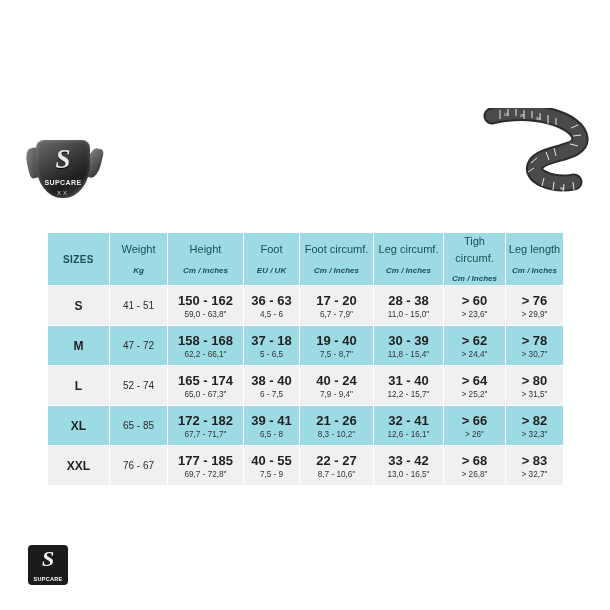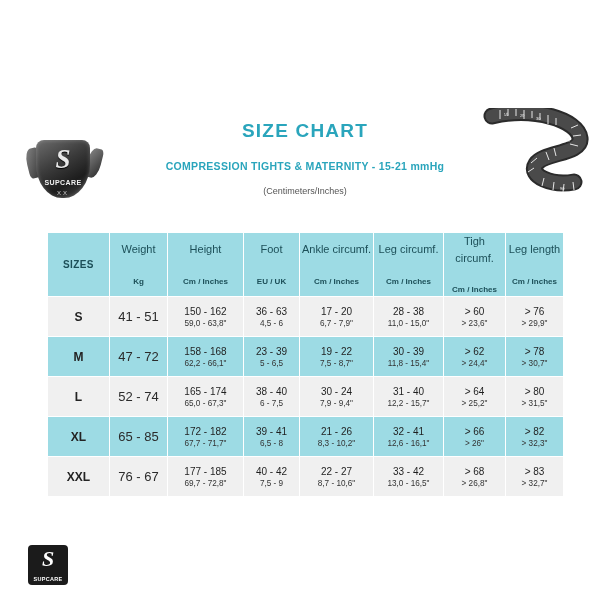--- a/index.html
+++ b/index.html
@@ -180,44 +180,45 @@
   }
   thead th .h-main {
     display: block;
     font-size: 11px;
     font-weight: normal;
   }
   thead th .h-sub {
     display: block;
     font-size: 8px;
     font-weight: bold;
-    margin-top: 18px;
+    margin-top: 7px;
+    font-style: italic;
   }
   thead th.sizes-head {
     font-size: 10px;
     letter-spacing: 0.4px;
   }
   tbody tr.row-light td { background: #f0f0f0; }
   tbody tr.row-dark td { background: #9ddbe4; }
   tbody td {
     height: 39px;
     color: #2b2b2b;
   }
   td.size-cell {
     font-size: 12px;
     font-weight: bold;
     color: #232323;
   }
   td.weight-cell {
-    font-size: 13px;
+    font-size: 10px;
   }
   .cm {
     display: block;
-    font-size: 10px;
-    font-weight: normal;
+    font-size: 13px;
+    font-weight: bold;
     color: #1f1f1f;
   }
   .inch {
     display: block;
     font-size: 8.2px;
     color: #333333;
     margin-top: 2px;
   }
 </style>
 </head>
@@ -266,25 +267,20 @@
           <text x="46" y="9" transform="rotate(-4 46 9)">20</text>
           <text x="62" y="12">30</text>
           <text x="92" y="30" transform="rotate(80 92 30)">50</text>
           <text x="70" y="60" transform="rotate(40 70 60)">70</text>
           <text x="86" y="82">90</text>
         </g>
       </g>
     </svg>
   </div>
 
-  <div class="header">
-    <h1 class="title">SIZE CHART</h1>
-    <div class="subtitle">COMPRESSION TIGHTS &amp; MATERNITY - 15-21 mmHg</div>
-    <div class="units">(Centimeters/Inches)</div>
-  </div>
 
   <div class="table-wrap">
     <table class="size-chart">
       <colgroup>
         <col style="width:62px">
         <col style="width:58px">
         <col style="width:76px">
         <col style="width:56px">
         <col style="width:74px">
         <col style="width:70px">
@@ -300,21 +296,21 @@
           </th>
           <th>
             <span class="h-main">Height</span>
             <span class="h-sub">Cm / Inches</span>
           </th>
           <th>
             <span class="h-main">Foot</span>
             <span class="h-sub">EU / UK</span>
           </th>
           <th>
-            <span class="h-main">Ankle circumf.</span>
+            <span class="h-main">Foot circumf.</span>
             <span class="h-sub">Cm / Inches</span>
           </th>
           <th>
             <span class="h-main">Leg circumf.</span>
             <span class="h-sub">Cm / Inches</span>
           </th>
           <th>
             <span class="h-main">Tigh circumf.</span>
             <span class="h-sub">Cm / Inches</span>
           </th>
@@ -355,25 +351,25 @@
         </tr>
 
         <tr class="row-dark">
           <td class="size-cell">M</td>
           <td class="weight-cell">47 - 72</td>
           <td>
             <span class="cm">158 - 168</span>
             <span class="inch">62,2 - 66,1"</span>
           </td>
           <td>
-            <span class="cm">23 - 39</span>
+            <span class="cm">37 - 18</span>
             <span class="inch">5 - 6,5</span>
           </td>
           <td>
-            <span class="cm">19 - 22</span>
+            <span class="cm">19 - 40</span>
             <span class="inch">7,5 - 8,7"</span>
           </td>
           <td>
             <span class="cm">30 - 39</span>
             <span class="inch">11,8 - 15,4"</span>
           </td>
           <td>
             <span class="cm">&gt; 62</span>
             <span class="inch">&gt; 24,4"</span>
           </td>
@@ -388,21 +384,21 @@
           <td class="weight-cell">52 - 74</td>
           <td>
             <span class="cm">165 - 174</span>
             <span class="inch">65,0 - 67,3"</span>
           </td>
           <td>
             <span class="cm">38 - 40</span>
             <span class="inch">6 - 7,5</span>
           </td>
           <td>
-            <span class="cm">30 - 24</span>
+            <span class="cm">40 - 24</span>
             <span class="inch">7,9 - 9,4"</span>
           </td>
           <td>
             <span class="cm">31 - 40</span>
             <span class="inch">12,2 - 15,7"</span>
           </td>
           <td>
             <span class="cm">&gt; 64</span>
             <span class="inch">&gt; 25,2"</span>
           </td>
@@ -442,21 +438,21 @@
         </tr>
 
         <tr class="row-light">
           <td class="size-cell">XXL</td>
           <td class="weight-cell">76 - 67</td>
           <td>
             <span class="cm">177 - 185</span>
             <span class="inch">69,7 - 72,8"</span>
           </td>
           <td>
-            <span class="cm">40 - 42</span>
+            <span class="cm">40 - 55</span>
             <span class="inch">7,5 - 9</span>
           </td>
           <td>
             <span class="cm">22 - 27</span>
             <span class="inch">8,7 - 10,6"</span>
           </td>
           <td>
             <span class="cm">33 - 42</span>
             <span class="inch">13,0 - 16,5"</span>
           </td>

